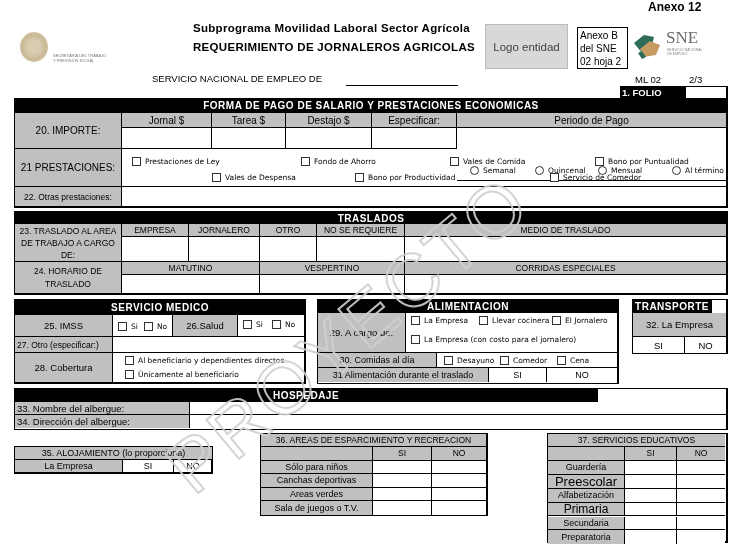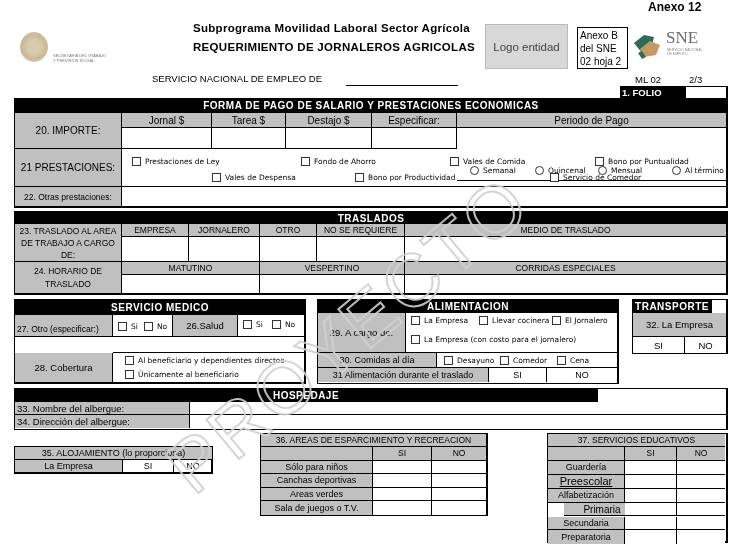--- a/index.html
+++ b/index.html
@@ -221,21 +221,21 @@
 <div class="abs bb" style="left:238px;top:315px;width:66px;height:22px;">
   <div class="abs opt" style="left:5px;top:5px;">
       <span class="chk"></span>
       <span>Si</span>
     </div>
   <div class="abs opt" style="left:34px;top:5px;">
       <span class="chk"></span>
       <span>No</span>
     </div>
 </div>
-<div class="abs gray l bb br" style="left:15px;top:321px;width:98px;height:16px;font-size:8.5px;padding-left:2px;">
+<div class="abs gray l bb br" style="left:15px;top:337px;width:98px;height:16px;font-size:8.5px;padding-left:2px;">
     <span>27. Otro (especificar:)</span>
   </div>
 <div class="abs bb" style="left:113px;top:337px;width:191px;height:16px;"><span></span></div>
 <div class="abs gray c br" style="left:15px;top:353px;width:98px;height:29px;font-size:9.5px;">
     <span>28. Cobertura</span>
   </div>
 <div class="abs" style="left:113px;top:353px;width:191px;height:29px;">
   <div class="abs opt" style="left:12px;top:3px;">
       <span class="chk"></span>
       <span>Al beneficiario y dependientes directos</span>
@@ -381,31 +381,31 @@
       <span>SI</span>
     </div>
     <div class="abs gray c bb" style="left:129px;top:13px;width:48px;height:13.9px;font-size:8.5px;">
       <span>NO</span>
     </div>
     <div class="abs gray c br bb" style="left:0;top:26.9px;width:77px;height:13.9px;font-size:9px;">
       <span>Guardería</span>
     </div>
     <div class="abs br bb" style="left:77px;top:26.9px;width:52px;height:13.9px;background:#fff;"></div>
     <div class="abs bb" style="left:129px;top:26.9px;width:48px;height:13.9px;background:#fff;"></div>
-    <div class="abs gray c br bb" style="left:0;top:40.8px;width:77px;height:13.9px;font-size:11px;text-decoration:underline;">
+    <div class="abs gray c br bb" style="left:0;top:40.8px;width:77px;height:13.9px;font-size:13px;">
       <span>Preescolar</span>
     </div>
     <div class="abs br bb" style="left:77px;top:40.8px;width:52px;height:13.9px;background:#fff;"></div>
     <div class="abs bb" style="left:129px;top:40.8px;width:48px;height:13.9px;background:#fff;"></div>
     <div class="abs gray c br bb" style="left:0;top:54.699999999999996px;width:77px;height:13.9px;font-size:9px;">
       <span>Alfabetización</span>
     </div>
     <div class="abs br bb" style="left:77px;top:54.699999999999996px;width:52px;height:13.9px;background:#fff;"></div>
     <div class="abs bb" style="left:129px;top:54.699999999999996px;width:48px;height:13.9px;background:#fff;"></div>
-    <div class="abs gray c br bb" style="left:16px;top:68.6px;width:77px;height:13.9px;font-size:10px;">
+    <div class="abs gray c br bb" style="left:0;top:68.6px;width:77px;height:13.9px;font-size:12px;">
       <span>Primaria</span>
     </div>
     <div class="abs br bb" style="left:77px;top:68.6px;width:52px;height:13.9px;background:#fff;"></div>
     <div class="abs bb" style="left:129px;top:68.6px;width:48px;height:13.9px;background:#fff;"></div>
     <div class="abs gray c br bb" style="left:0;top:82.5px;width:77px;height:13.9px;font-size:9px;">
       <span>Secundaria</span>
     </div>
     <div class="abs br bb" style="left:77px;top:82.5px;width:52px;height:13.9px;background:#fff;"></div>
     <div class="abs bb" style="left:129px;top:82.5px;width:48px;height:13.9px;background:#fff;"></div>
     <div class="abs gray c br " style="left:0;top:96.4px;width:77px;height:13.9px;font-size:9px;">

